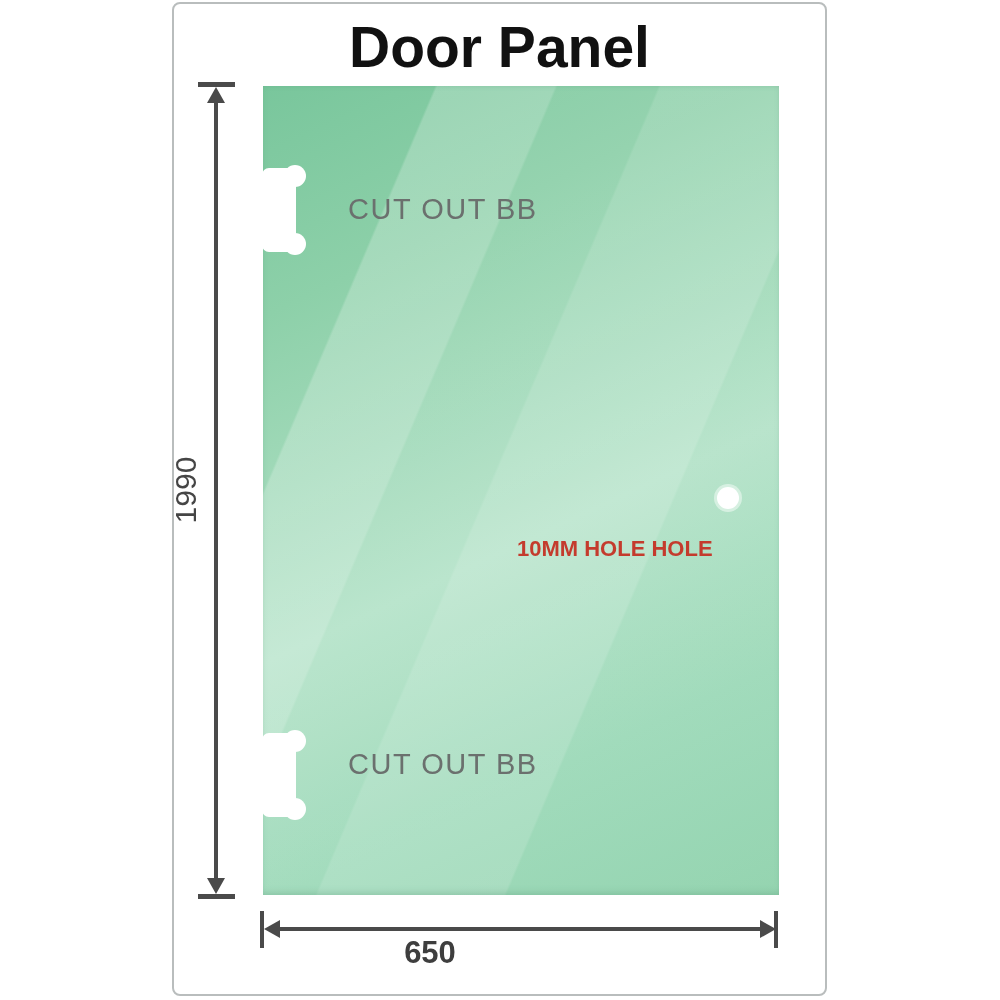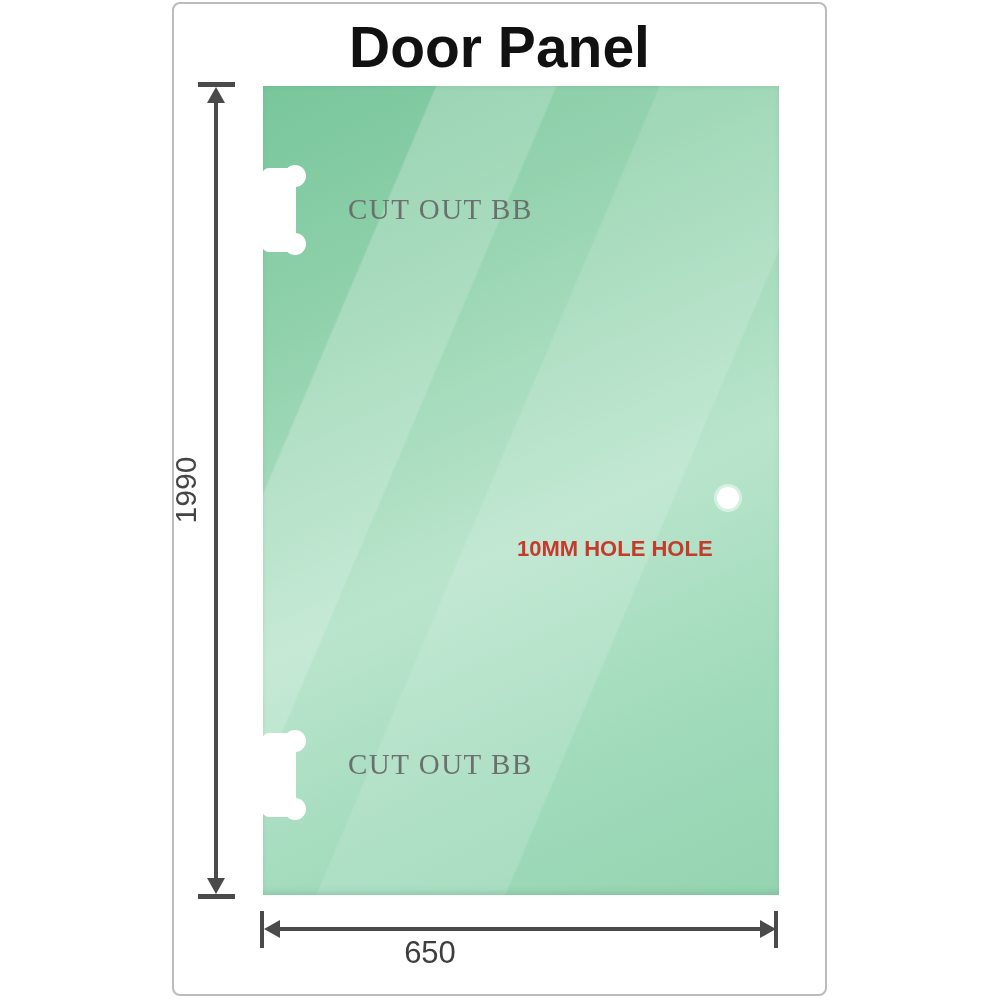--- a/index.html
+++ b/index.html
@@ -39,21 +39,21 @@
       linear-gradient(155deg, var(--glass-dark) 0%, #8dd0a9 22%, var(--glass-light) 55%, #9cd9b8 78%, var(--glass-mid) 100%);
     box-shadow: inset 0 -5px 7px -3px rgba(85,150,118,0.35), inset 0 3px 5px -3px rgba(85,150,118,0.25);
   }
 
   .cutout{position:absolute;left:262px;width:46px;height:92px;}
   .cutout.top{top:164px;}
   .cutout.bottom{top:729px;}
 
   .cutout-label{
     position:absolute;left:348px;color:var(--cutout-text);
-    font-size:29px;letter-spacing:1.5px;white-space:nowrap;font-family:Liberation Serif, serif;
+    font-size:29px;letter-spacing:1.5px;white-space:nowrap;
   }
   .cutout-label.top{top:193px;}
   .cutout-label.bottom{top:748px;}
 
   .glass-hole{
     position:absolute;left:717px;top:487px;width:22px;height:22px;
     background:#ffffff;border-radius:50%;
     box-shadow:0 0 0 3px rgba(216,240,227,0.95);
   }
   .hole-label{
@@ -77,21 +77,21 @@
   }
 
   .h-line{left:279px;top:927px;width:482px;height:4px;}
   .cap-v{width:4px;height:37px;top:911px;}
   .cap-v.left{left:260px;}
   .cap-v.right{left:774px;}
   .arrow.left{left:264px;top:920px;border-top:9px solid transparent;border-bottom:9px solid transparent;border-right:16px solid var(--dimension);}
   .arrow.right{left:760px;top:920px;border-top:9px solid transparent;border-bottom:9px solid transparent;border-left:16px solid var(--dimension);}
   .width-label{
     position:absolute;left:390px;top:935px;width:80px;
-    text-align:center;font-size:31px;color:#3e3e3e;
+    text-align:center;font-size:31px;color:#3e3e3e;font-weight:bold;
   }
 </style>
 </head>
 <body>
 
 <div class="canvas">
 
   <div class="frame"></div>
 
   <div class="title">Door Panel</div>

